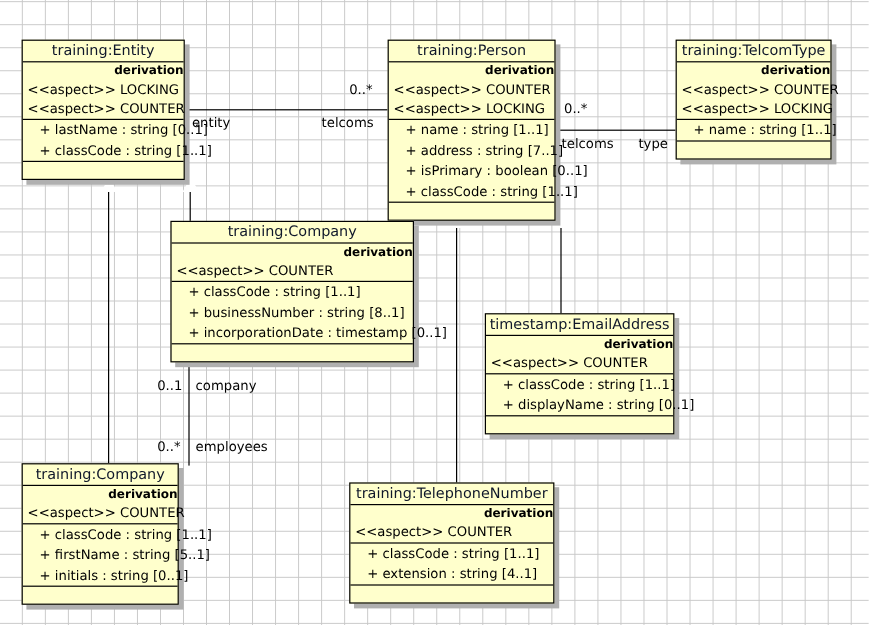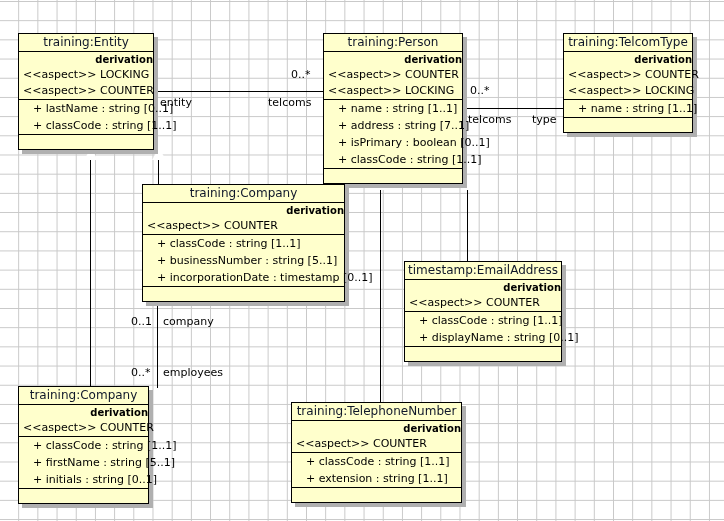--- a/index.html
+++ b/index.html
@@ -176,21 +176,21 @@
     <div class="uml-aspect last-aspect">&lt;&lt;aspect&gt;&gt; LOCKING</div>
     <div class="uml-attr last-attr">+ name : string [1..1]</div>
     <div class="uml-empty"></div>
   </div>
 
   <div class="uml-class" style="left:142px; top:184px; width:203px;">
     <div class="uml-name">training:Company</div>
     <div class="uml-derivation">derivation</div>
     <div class="uml-aspect last-aspect">&lt;&lt;aspect&gt;&gt; COUNTER</div>
     <div class="uml-attr">+ classCode : string [1..1]</div>
-    <div class="uml-attr">+ businessNumber : string [5..1]</div>
+    <div class="uml-attr">+ businessNumber : string [8..1]</div>
     <div class="uml-attr last-attr">+ incorporationDate : timestamp [0..1]</div>
     <div class="uml-empty"></div>
   </div>
 
   <div class="uml-class" style="left:404px; top:261px; width:158px;">
     <div class="uml-name">timestamp:EmailAddress</div>
     <div class="uml-derivation">derivation</div>
     <div class="uml-aspect last-aspect">&lt;&lt;aspect&gt;&gt; COUNTER</div>
     <div class="uml-attr">+ classCode : string [1..1]</div>
     <div class="uml-attr last-attr">+ displayName : string [0..1]</div>
@@ -205,17 +205,17 @@
     <div class="uml-attr">+ firstName : string [5..1]</div>
     <div class="uml-attr last-attr">+ initials : string [0..1]</div>
     <div class="uml-empty"></div>
   </div>
 
   <div class="uml-class" style="left:291px; top:402px; width:171px;">
     <div class="uml-name">training:TelephoneNumber</div>
     <div class="uml-derivation">derivation</div>
     <div class="uml-aspect last-aspect">&lt;&lt;aspect&gt;&gt; COUNTER</div>
     <div class="uml-attr">+ classCode : string [1..1]</div>
-    <div class="uml-attr last-attr">+ extension : string [1..1]</div>
+    <div class="uml-attr last-attr">+ extension : string [4..1]</div>
     <div class="uml-empty"></div>
   </div>
 
 </div>
 
 </body></html>

